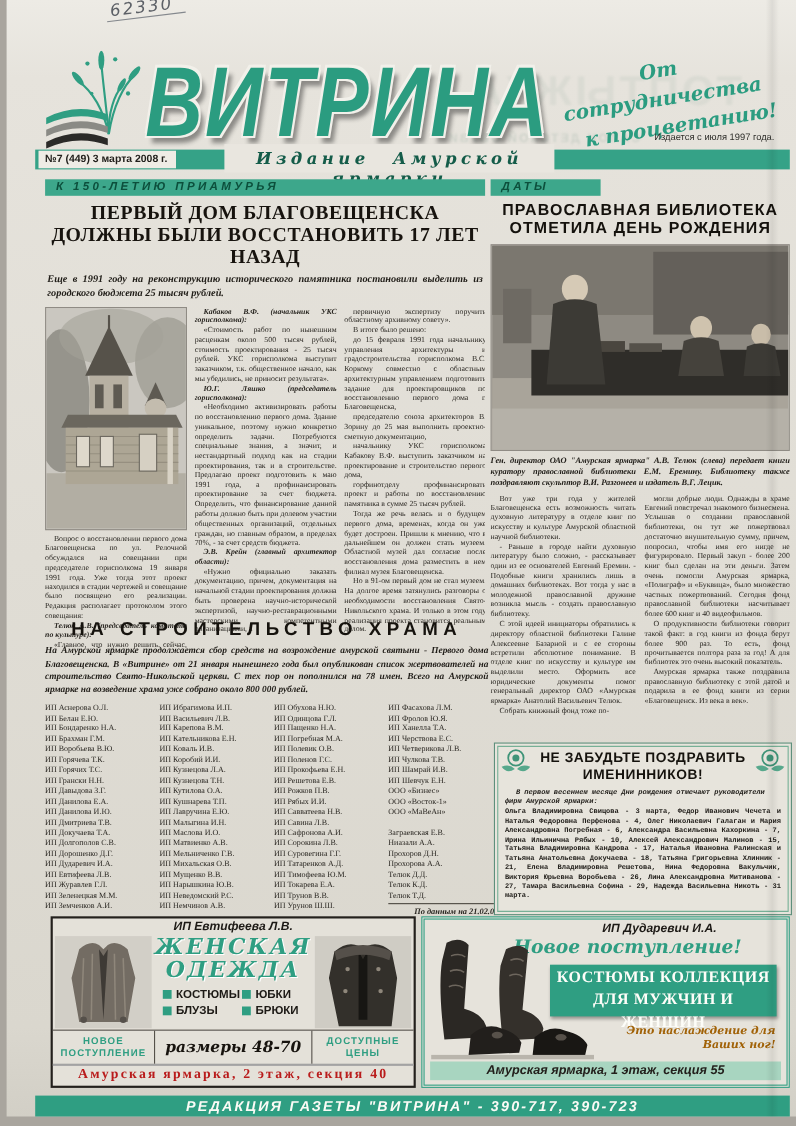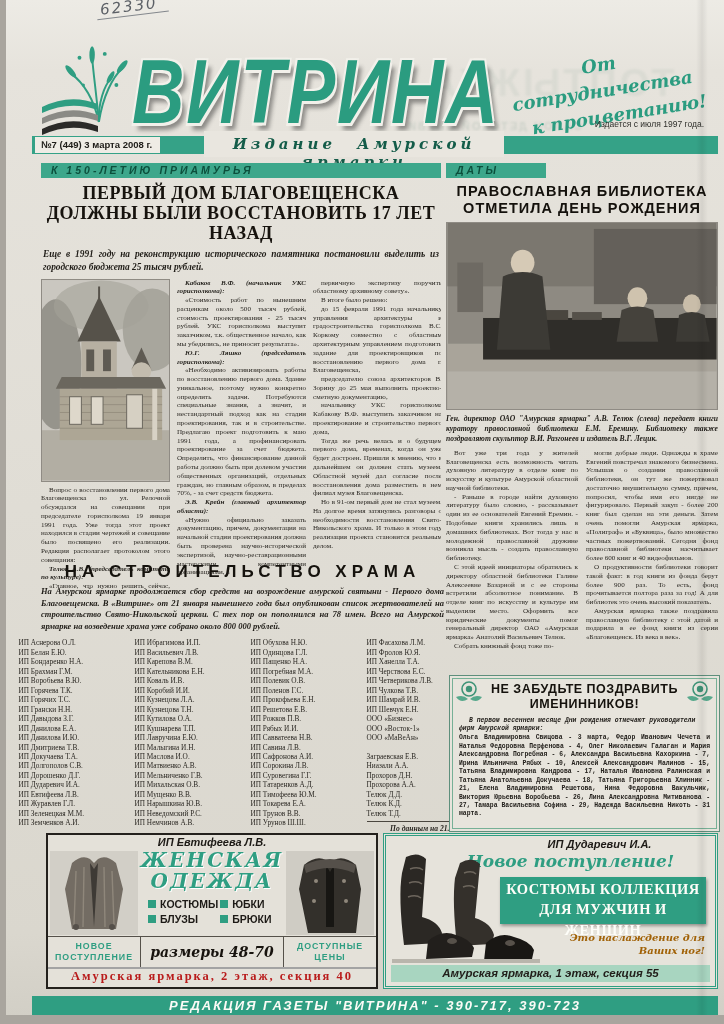--- a/index.html
+++ b/index.html
@@ -62,21 +62,21 @@
   .lib-caption{margin:4px 0 0;font-weight:bold;font-style:italic;font-size:7.6px;line-height:1.3;
         text-align:justify;color:#23201b;}
   .lib-cols{display:flex;gap:8px;margin-top:5px;height:215px;overflow:hidden;}
   .lcol{width:132px;flex:none;}
   
   .temple{position:absolute;left:35px;top:562px;width:403px;}
   .temple-headline{text-align:center;font-family:"Liberation Sans",sans-serif;font-weight:900;
         font-size:17px;letter-spacing:5px;color:#15120d;}
   .temple-lead{margin:4px 0 0;font-weight:bold;font-style:italic;font-size:8.5px;line-height:1.36;
         text-align:justify;color:#201d18;}
-  .donor-cols{display:flex;gap:16px;margin-top:6px;justify-content:center;}
+  .donor-cols{display:flex;gap:4px;margin-top:6px;}
   .donor-col{width:100px;flex:none;font-size:7.3px;line-height:1.3;color:#2a2722;}
   .donor-col .donor{min-height:9.4px;white-space:nowrap;}
   .donor-note{margin-top:3px;border-top:1px solid #4a463f;padding-top:2px;font-weight:bold;
         font-style:italic;font-size:7.6px;text-align:right;}
   
   .birthdays{position:absolute;left:443px;top:675px;width:271px;height:157px;box-sizing:border-box;
         border:1px solid #5e8f7c;box-shadow:inset 0 0 0 2px #e7e4dc,inset 0 0 0 3px #76b096;
         background:#e7e4dc;padding:6px 9px 4px;}
   .rose{position:absolute;width:32px;height:28px;}
   .rose-tl{left:3px;top:2px;} .rose-tr{right:3px;top:2px;transform:scaleX(-1);}
@@ -227,20 +227,21 @@
             <p class="bp">«Нужно официально заказать документацию, причем, документация на начальной стадии проектирования должна быть проверена научно-исторической экспертизой, научно-реставрационными мастерскими, компетентными организациями, а</p>
           </div>
       </div>
       <div class="hcol">
         <div>
             <p class="bp">первичную экспертизу поручить областному архивному совету».</p>
             <p class="bp">В итоге было решено:</p>
             <p class="bp">до 15 февраля 1991 года начальнику управления архитектуры и градостроительства горисполкома В.С. Коркому совместно с областным архитектурным управлением подготовить задание для проектировщиков по восстановлению первого дома г. Благовещенска,</p>
             <p class="bp">председателю союза архитекторов В. Зорину до 25 мая выполнить проектно-сметную документацию,</p>
             <p class="bp">начальнику УКС горисполкома Кабакову В.Ф. выступить заказчиком на проектирование и строительство первого дома,</p>
+            <p class="bp">горфинотделу профинансировать проект и работы по восстановлению памятника в сумме 25 тысяч рублей.</p>
             <p class="bp">Тогда же речь велась и о будущем первого дома, временах, когда он уже будет достроен. Пришли к мнению, что в дальнейшем он должен стать музеем. Областной музей дал согласие после восстановления дома разместить в нем филиал музея Благовещенска.</p>
             <p class="bp">Но в 91-ом первый дом не стал музеем. На долгое время затянулись разговоры о необходимости восстановления Свято-Никольского храма. И только в этом году реализация проекта становится реальным делом.</p>
           </div>
       </div>
     </div>
   </section>
 
   <section class="article-library">
     <div class="lib-headline">
       <div>ПРАВОСЛАВНАЯ БИБЛИОТЕКА</div>

